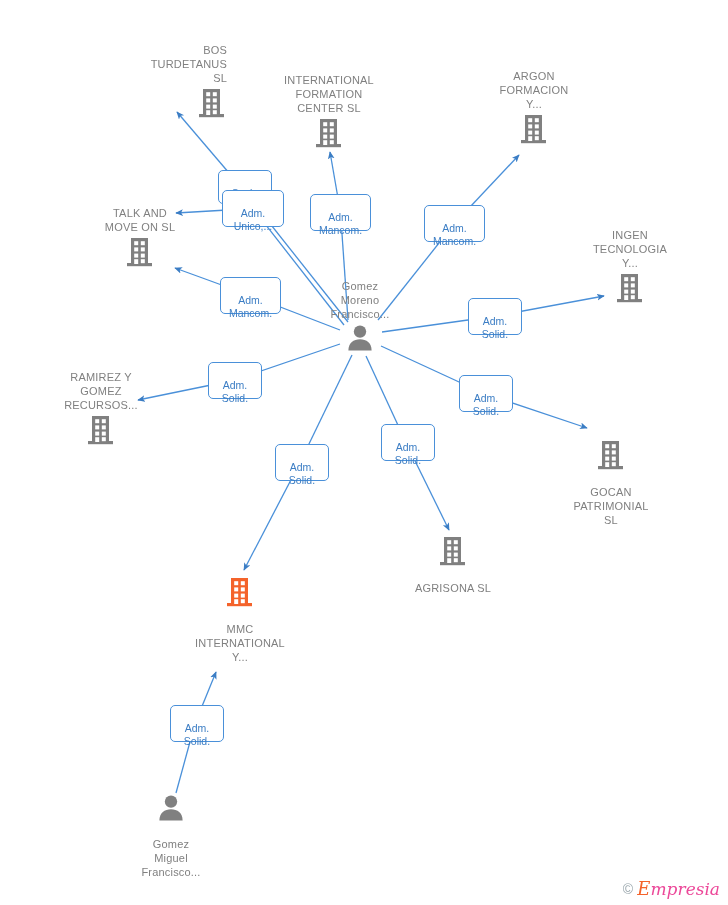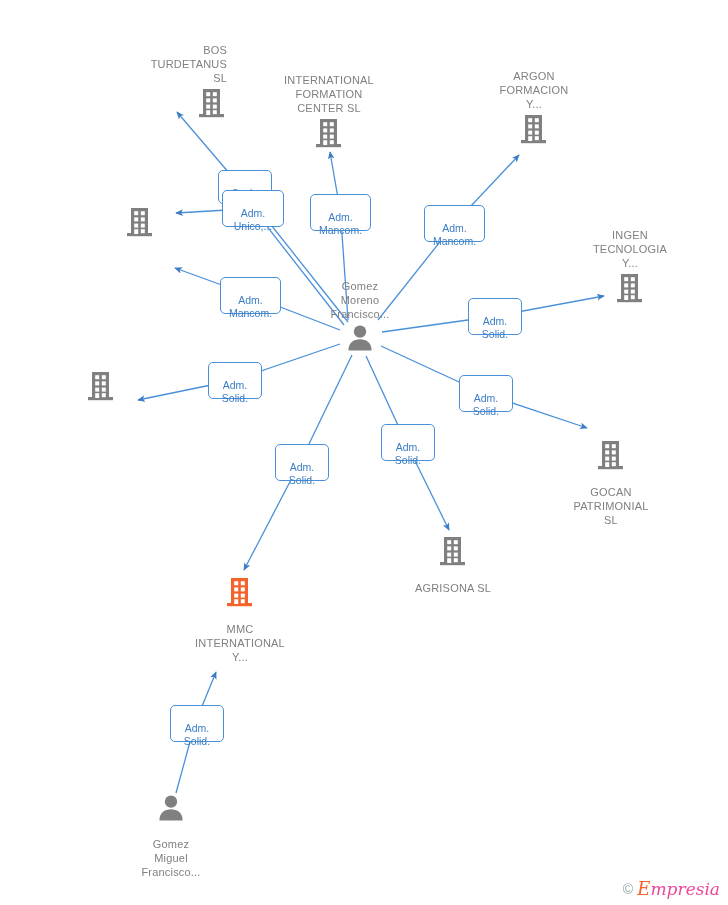--- a/index.html
+++ b/index.html
@@ -170,20 +170,22 @@
             <rect x="15.8" y="5.2" width="4" height="4" fill="#ffffff"></rect>
             <rect x="9.2" y="11.4" width="4" height="4" fill="#ffffff"></rect>
             <rect x="15.8" y="11.4" width="4" height="4" fill="#ffffff"></rect>
             <rect x="9.2" y="17.6" width="4" height="4" fill="#ffffff"></rect>
             <rect x="15.8" y="17.6" width="4" height="4" fill="#ffffff"></rect>
             <rect x="9.2" y="23.2" width="4" height="4.8" fill="#ffffff"></rect>
             <rect x="15.8" y="23.2" width="4" height="4" fill="#ffffff"></rect>
           </svg></span>
       </div>
       <div class="node label-above" style="left: 140px; top: 206px; height: 62px;">
+        <span class="node-label">TALK AND
+MOVE ON  SL</span>
         <span class="icon-wrap"><svg width="30" height="32" viewBox="0 0 30 32" aria-hidden="true">
             <rect x="6" y="2" width="17" height="26" fill="#808080"></rect>
             <rect x="2" y="27" width="25" height="3.2" fill="#808080"></rect>
             <rect x="9.2" y="5.2" width="4" height="4" fill="#ffffff"></rect>
             <rect x="15.8" y="5.2" width="4" height="4" fill="#ffffff"></rect>
             <rect x="9.2" y="11.4" width="4" height="4" fill="#ffffff"></rect>
             <rect x="15.8" y="11.4" width="4" height="4" fill="#ffffff"></rect>
             <rect x="9.2" y="17.6" width="4" height="4" fill="#ffffff"></rect>
             <rect x="15.8" y="17.6" width="4" height="4" fill="#ffffff"></rect>
             <rect x="9.2" y="23.2" width="4" height="4.8" fill="#ffffff"></rect>
@@ -201,20 +203,23 @@
             <rect x="15.8" y="5.2" width="4" height="4" fill="#ffffff"></rect>
             <rect x="9.2" y="11.4" width="4" height="4" fill="#ffffff"></rect>
             <rect x="15.8" y="11.4" width="4" height="4" fill="#ffffff"></rect>
             <rect x="9.2" y="17.6" width="4" height="4" fill="#ffffff"></rect>
             <rect x="15.8" y="17.6" width="4" height="4" fill="#ffffff"></rect>
             <rect x="9.2" y="23.2" width="4" height="4.8" fill="#ffffff"></rect>
             <rect x="15.8" y="23.2" width="4" height="4" fill="#ffffff"></rect>
           </svg></span>
       </div>
       <div class="node label-above" style="left: 101px; top: 370px; height: 76px;">
+        <span class="node-label">RAMIREZ Y
+GOMEZ
+RECURSOS...</span>
         <span class="icon-wrap"><svg width="30" height="32" viewBox="0 0 30 32" aria-hidden="true">
             <rect x="6" y="2" width="17" height="26" fill="#808080"></rect>
             <rect x="2" y="27" width="25" height="3.2" fill="#808080"></rect>
             <rect x="9.2" y="5.2" width="4" height="4" fill="#ffffff"></rect>
             <rect x="15.8" y="5.2" width="4" height="4" fill="#ffffff"></rect>
             <rect x="9.2" y="11.4" width="4" height="4" fill="#ffffff"></rect>
             <rect x="15.8" y="11.4" width="4" height="4" fill="#ffffff"></rect>
             <rect x="9.2" y="17.6" width="4" height="4" fill="#ffffff"></rect>
             <rect x="15.8" y="17.6" width="4" height="4" fill="#ffffff"></rect>
             <rect x="9.2" y="23.2" width="4" height="4.8" fill="#ffffff"></rect>

